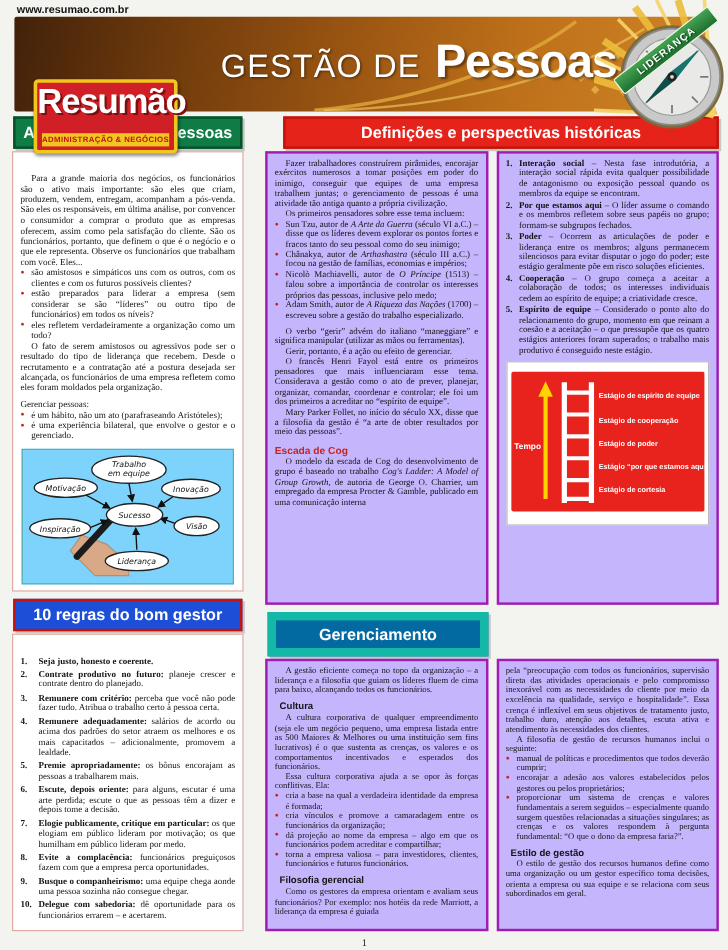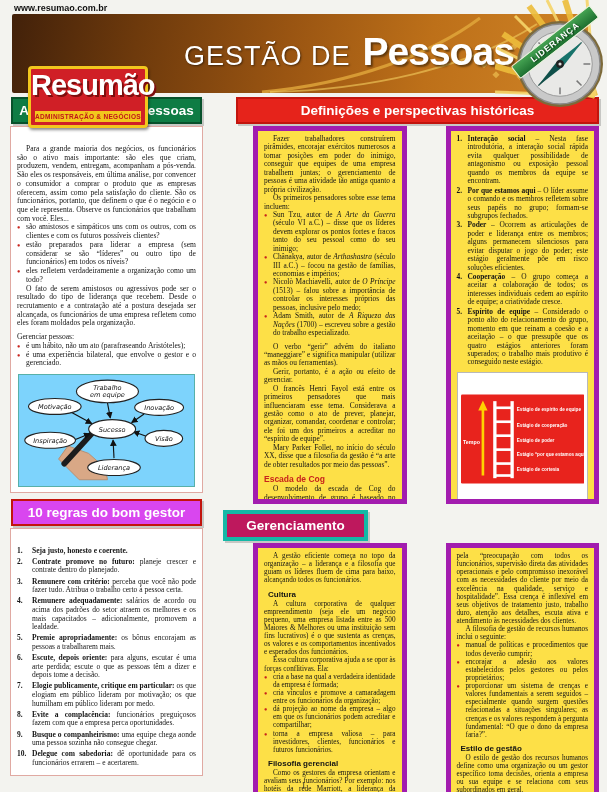--- a/index.html
+++ b/index.html
@@ -29,30 +29,30 @@
         color:#fff;font:bold 8.5px "Liberation Sans",sans-serif;text-align:center;padding:2px 0;
         letter-spacing:1px;text-shadow:1px 1px 1px #0d3a14;z-index:4;}
   
   .content{position:absolute;top:97px;left:8px;width:591px;bottom:16px;display:flex;gap:16px;z-index:0;}
   .left-col{width:197px;flex:none;display:flex;flex-direction:column;}
   .main-col{flex:1;display:flex;flex-direction:column;min-width:0;}
   .head{color:#fff;font:bold 13.5px "Liberation Sans",sans-serif;text-align:center;
         padding:4px 2px;box-shadow:2px 2px 0 rgba(0,0,0,.18);flex:none;margin-left:15px;}
   .head.green{background:#0e7c44;border:2px solid #07512b;margin:0 3px;}
   .head.red{background:#e6231b;border:2px solid #c2140d;}
-  .head.red2{background:#d946ef;border:2px solid #c2140d;margin:6px 3px 0;}
-  .head.purple{background:#be185d;border:4px solid #14b8a6;width:145px;box-sizing:border-box;margin:6px 0 0 2px;}
+  .head.red2{background:#1d4ed8;border:2px solid #c2140d;margin:6px 3px 0;}
+  .head.purple{background:#0369a1;border:7px solid #14b8a6;width:184px;box-sizing:border-box;margin:6px 0 0 2px;}
   .box{background:#fff;border:1px solid #e0a9a2;padding:18px 6px 4px;text-align:justify;overflow:hidden;}
   .box1{margin:2px 2px 0;font-size:7.6px;line-height:1.15;flex:none;}
   .regras-box{margin:2px 2px 0;font-size:7.5px;line-height:1.15;flex:1;}
   .cols-wrap{display:flex;gap:7px;margin-top:2px;}
   .def-wrap{flex:none;}
   .ger-wrap{flex:1;}
-  .dcol{flex:1;background:#fde047;border:5px solid #a21caf;padding:4px 6px;text-align:justify;
-        overflow:hidden;min-width:0;box-sizing:border-box;margin-left:32px;}
+  .dcol{flex:1;background:#c4b5fd;border:2px solid #a21caf;padding:4px 6px;text-align:justify;
+        overflow:hidden;min-width:0;box-sizing:border-box;}
   .def-wrap .dcol{font-size:7.4px;line-height:1.14;height:378px;}
   .ger-wrap .dcol{font-size:7.2px;line-height:1.13;height:auto;}
   p{margin:0;}
   .ind{text-indent:9px;}
   .gap{margin-top:5px;}
   ul.b{margin:0;padding:0;list-style:none;}
   ul.b li{position:relative;padding-left:9px;margin:0;text-align:justify;}
   ul.b li::before{content:"●";color:#c8231c;position:absolute;left:0;top:1px;font-size:5.5px;}
   ol.custom{margin:0;padding:0;list-style:none;counter-reset:c;}
   ol.custom li{counter-increment:c;position:relative;padding-left:15px;margin-bottom:2.5px;text-align:justify;}
@@ -193,21 +193,21 @@
               <text x="99" y="98">Liderança</text>
             </g>
           </svg>
         </div>
       </div>
 
       <div class="head red2">10 regras do bom gestor</div>
       <div class="box regras-box">
         <ol class="custom">
             <li><b>Seja justo, honesto e coerente.</b></li>
-            <li><b>Contrate promove no futuro:</b> planeje crescer e contrate dentro do planejado.</li>
+            <li><b>Contrate produtivo no futuro:</b> planeje crescer e contrate dentro do planejado.</li>
             <li><b>Remunere com critério:</b> perceba que você não pode fazer tudo. Atribua o trabalho certo à pessoa certa.</li>
             <li><b>Remunere adequadamente:</b> salários de acordo ou acima dos padrões do setor atraem os melhores e os mais capacitados – adicionalmente, promovem a lealdade.</li>
             <li><b>Premie apropriadamente:</b> os bônus encorajam as pessoas a trabalharem mais.</li>
             <li><b>Escute, depois oriente:</b> para alguns, escutar é uma arte perdida; escute o que as pessoas têm a dizer e depois tome a decisão.</li>
             <li><b>Elogie publicamente, critique em particular:</b> os que elogiam em público lideram por motivação; os que humilham em público lideram por medo.</li>
             <li><b>Evite a complacência:</b> funcionários preguiçosos fazem com que a empresa perca oportunidades.</li>
             <li><b>Busque o companheirismo:</b> uma equipe chega aonde uma pessoa sozinha não consegue chegar.</li>
             <li><b>Delegue com sabedoria:</b> dê oportunidade para os funcionários errarem – e acertarem.</li>
           </ol>
       </div>

